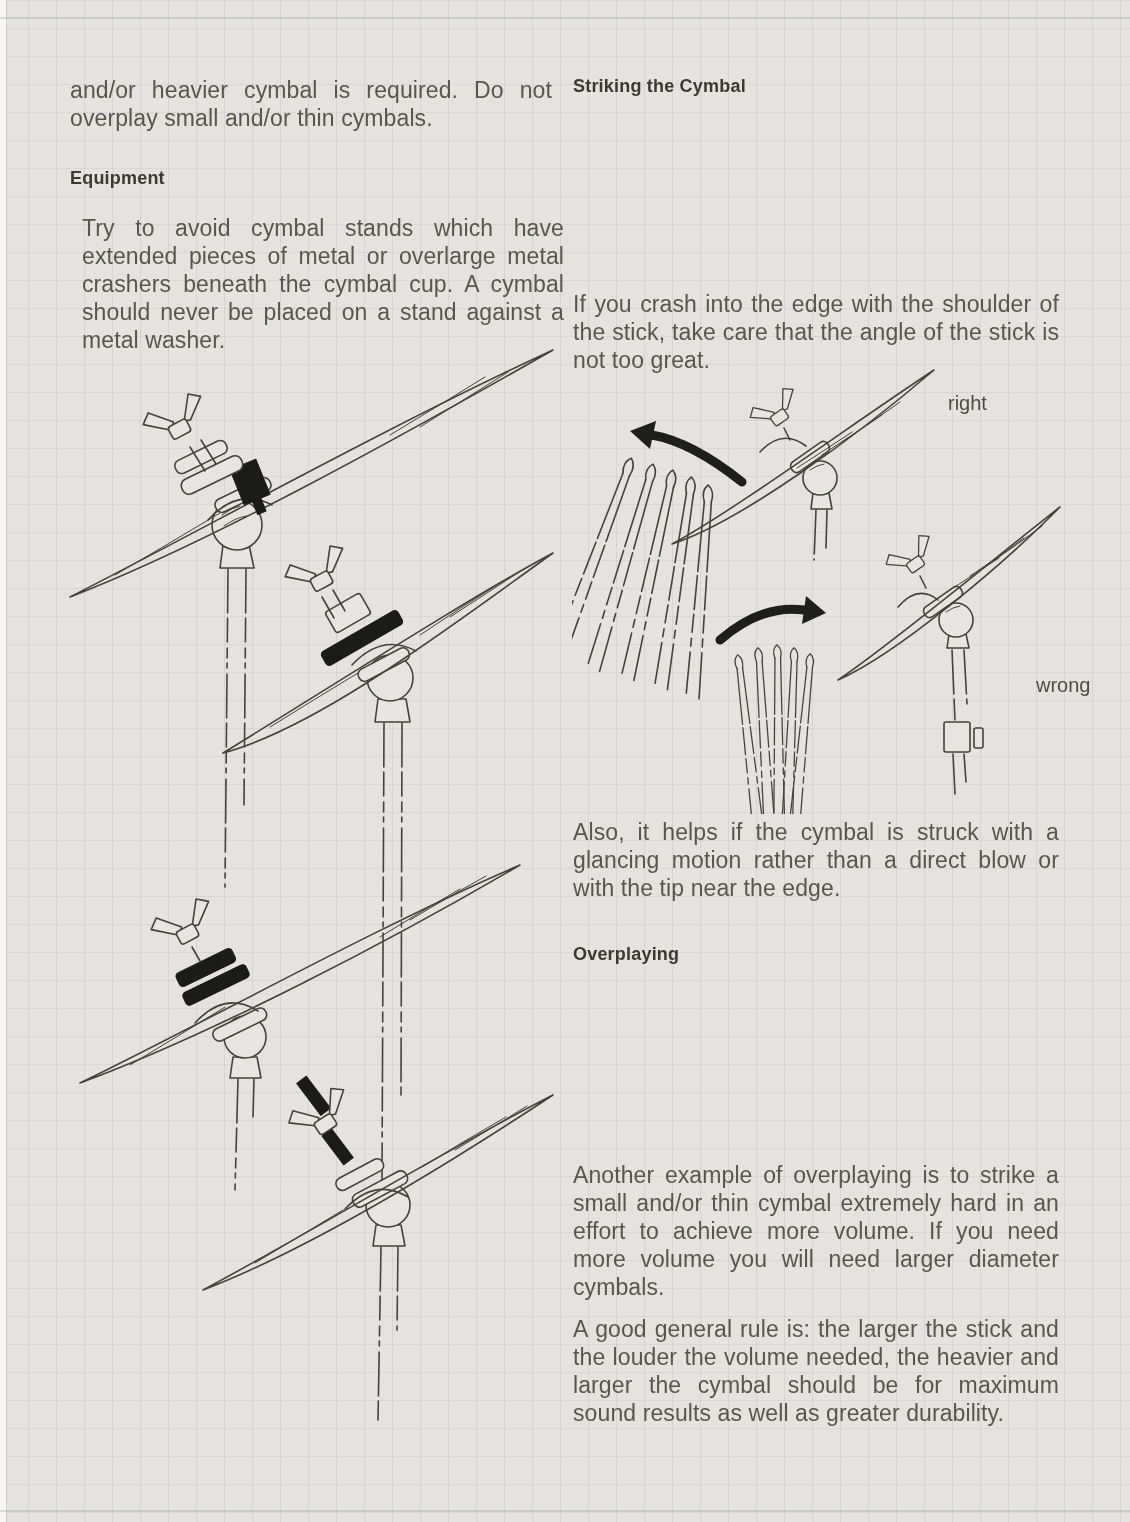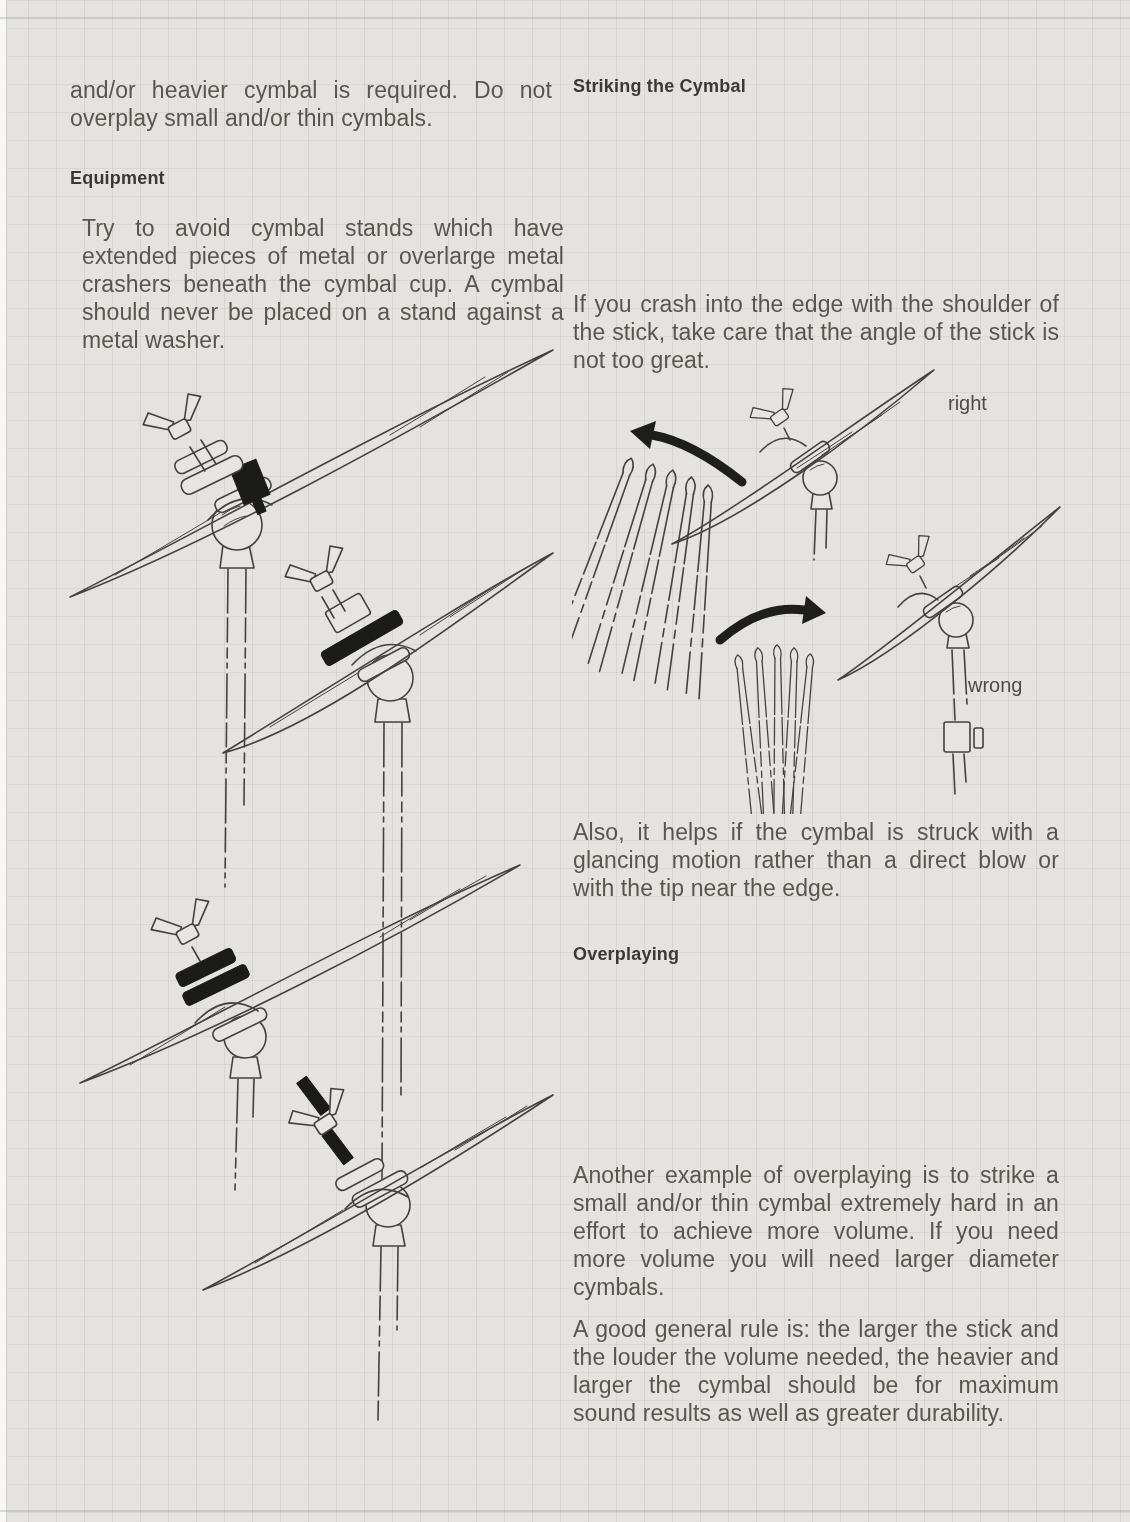--- a/index.html
+++ b/index.html
@@ -42,21 +42,21 @@
 
   <p class="txt" style="left:82px;top:214px;width:482px;margin:0">Try to avoid cymbal stands which have extended pieces of metal or overlarge metal crashers beneath the cymbal cup. A cymbal should never be placed on a stand against a metal washer.</p>
 
   <h2 class="h" style="left:573px;top:76px;margin:0">Striking the Cymbal</h2>
 
 
   <p class="txt" style="left:573px;top:290px;width:486px;margin:0">If you crash into the edge with the shoulder of the stick, take care that the angle of the stick is not too great.</p>
 
   <div class="fig-label" style="left:948px;top:392px">right</div>
 
-  <div class="fig-label" style="left:968px;top:674px">wrong</div>
+  <div class="fig-label" style="left:1036px;top:674px">wrong</div>
 
   <p class="txt" style="left:573px;top:818px;width:486px;margin:0">Also, it helps if the cymbal is struck with a glancing motion rather than a direct blow or with the tip near the edge.</p>
 
   <h2 class="h" style="left:573px;top:944px;margin:0">Overplaying</h2>
 
 
   <p class="txt" style="left:573px;top:1161px;width:486px;margin:0">Another example of overplaying is to strike a small and/or thin cymbal extremely hard in an effort to achieve more volume. If you need more volume you will need larger diameter cymbals.</p>
 
   <p class="txt" style="left:573px;top:1315px;width:486px;margin:0">A good general rule is: the larger the stick and the louder the volume needed, the heavier and larger the cymbal should be for maximum sound results as well as greater durability.</p>
 

